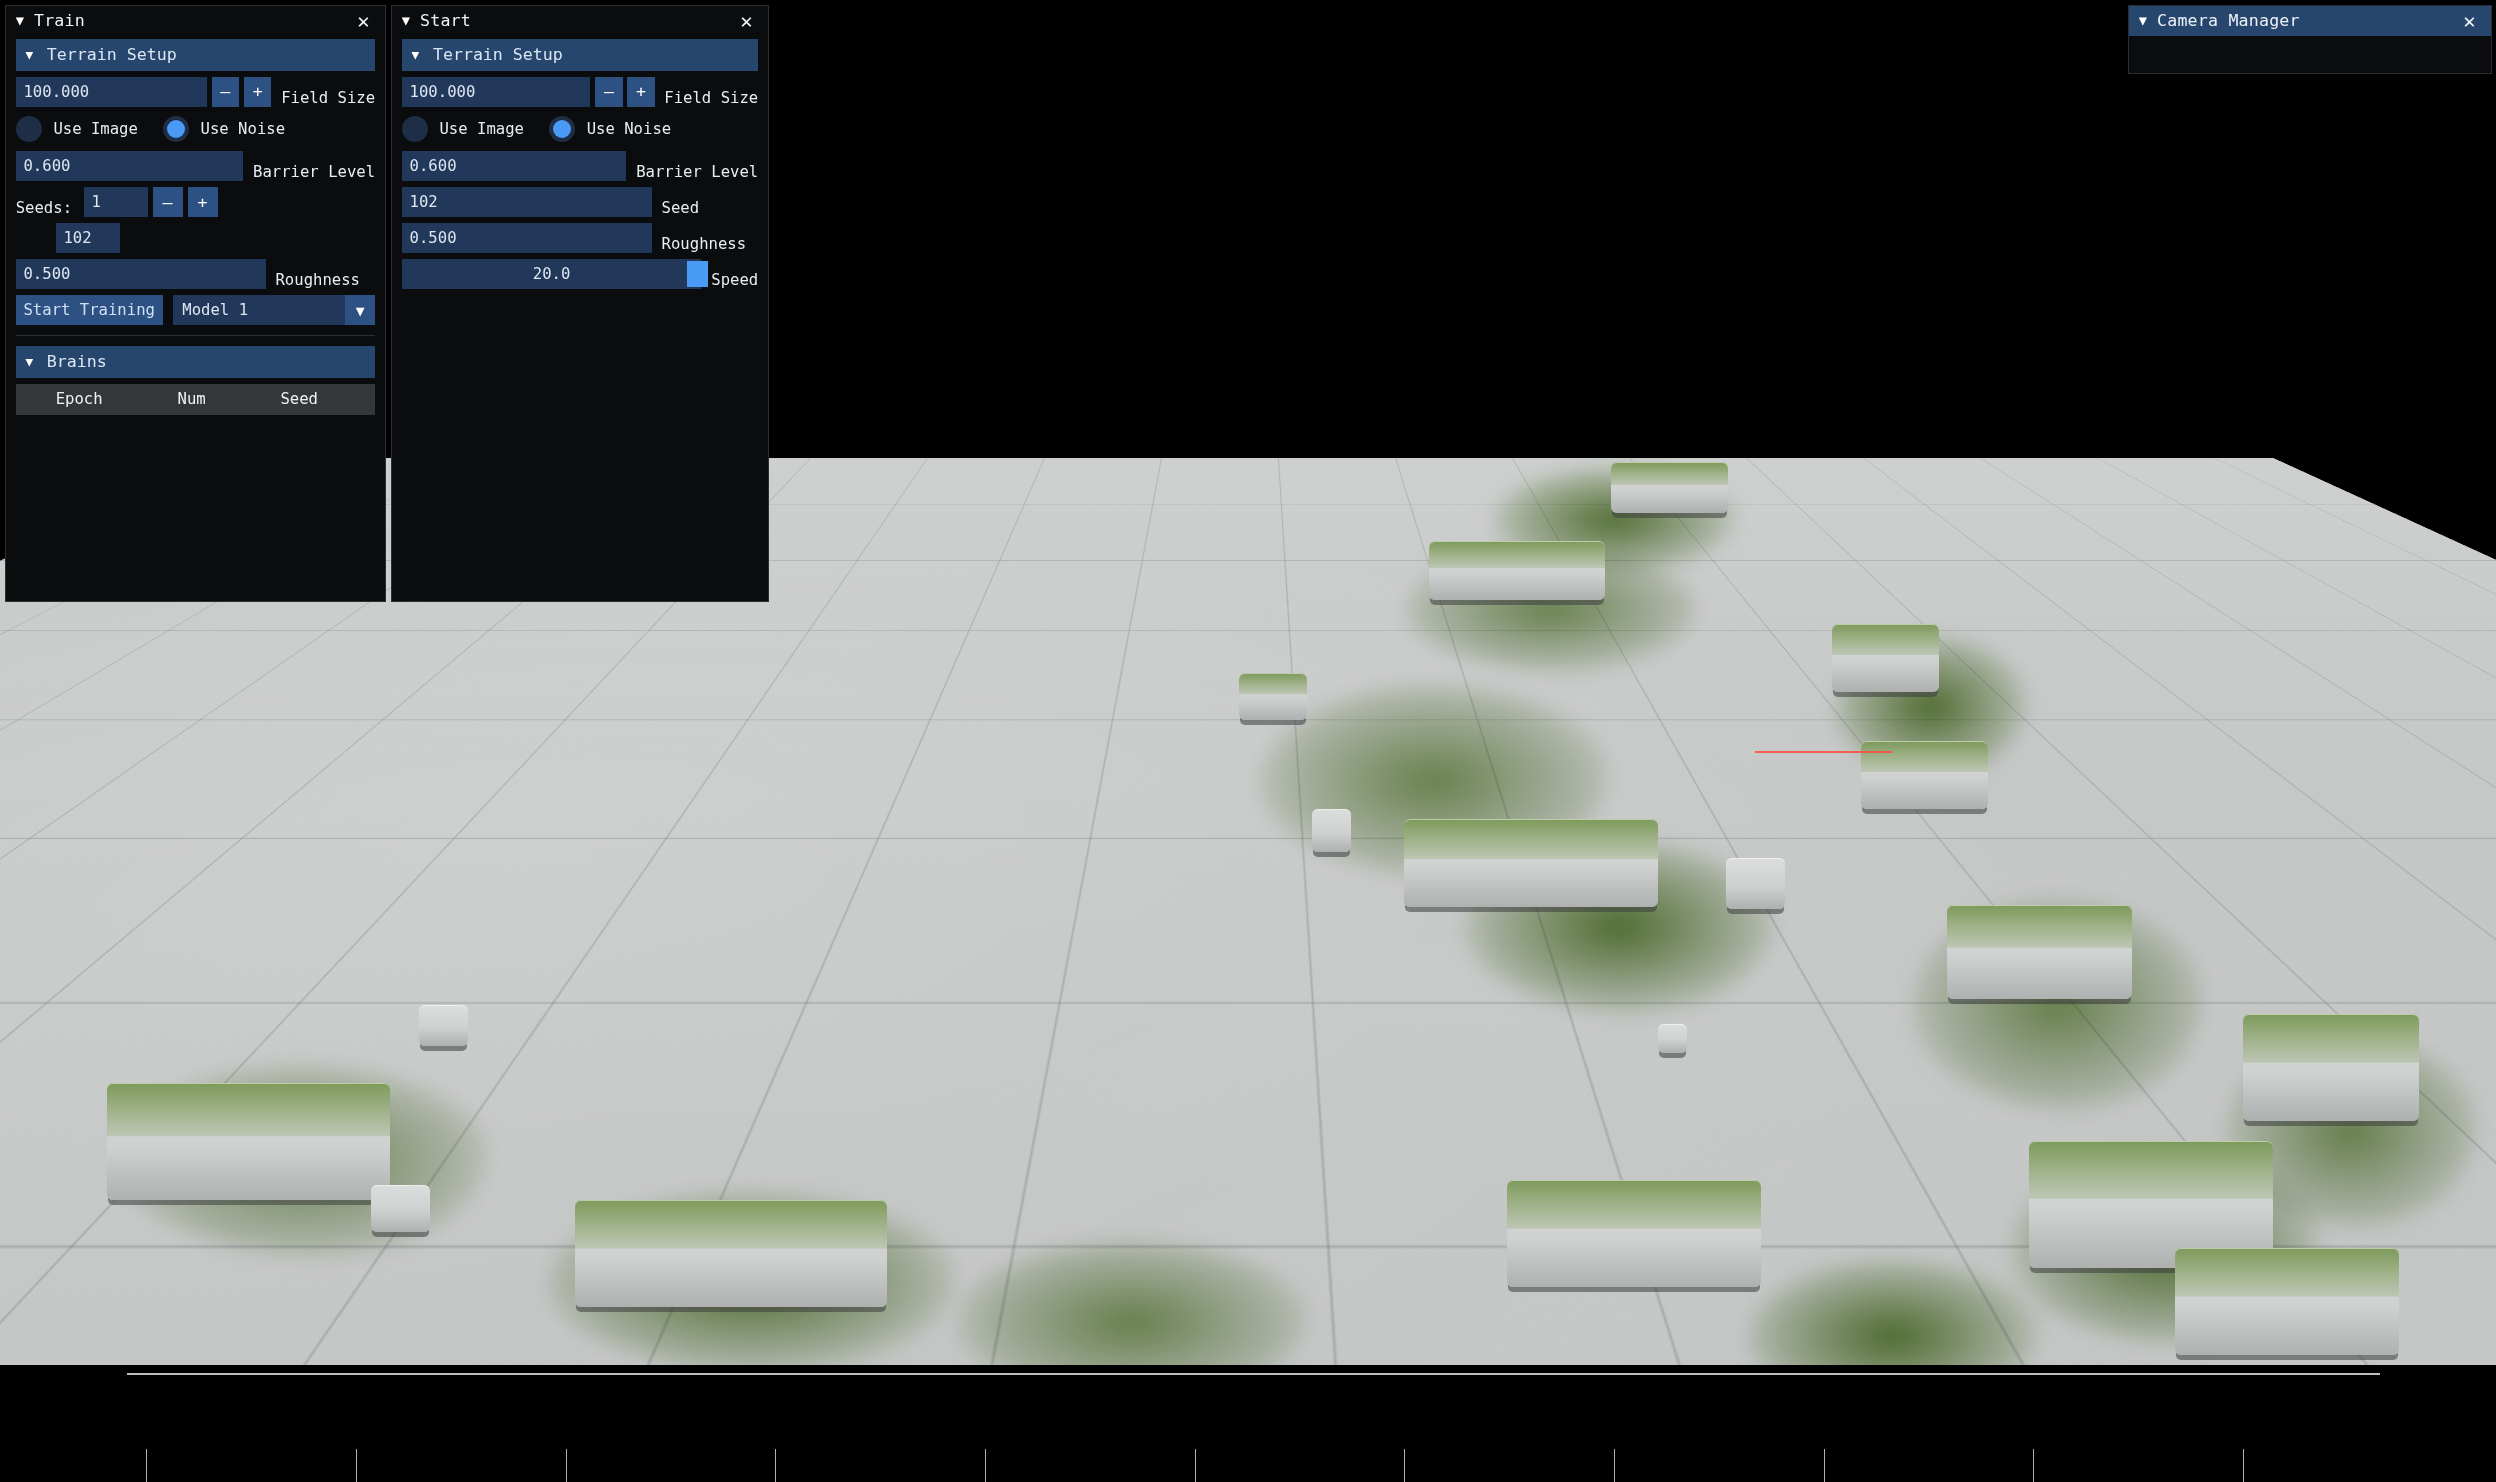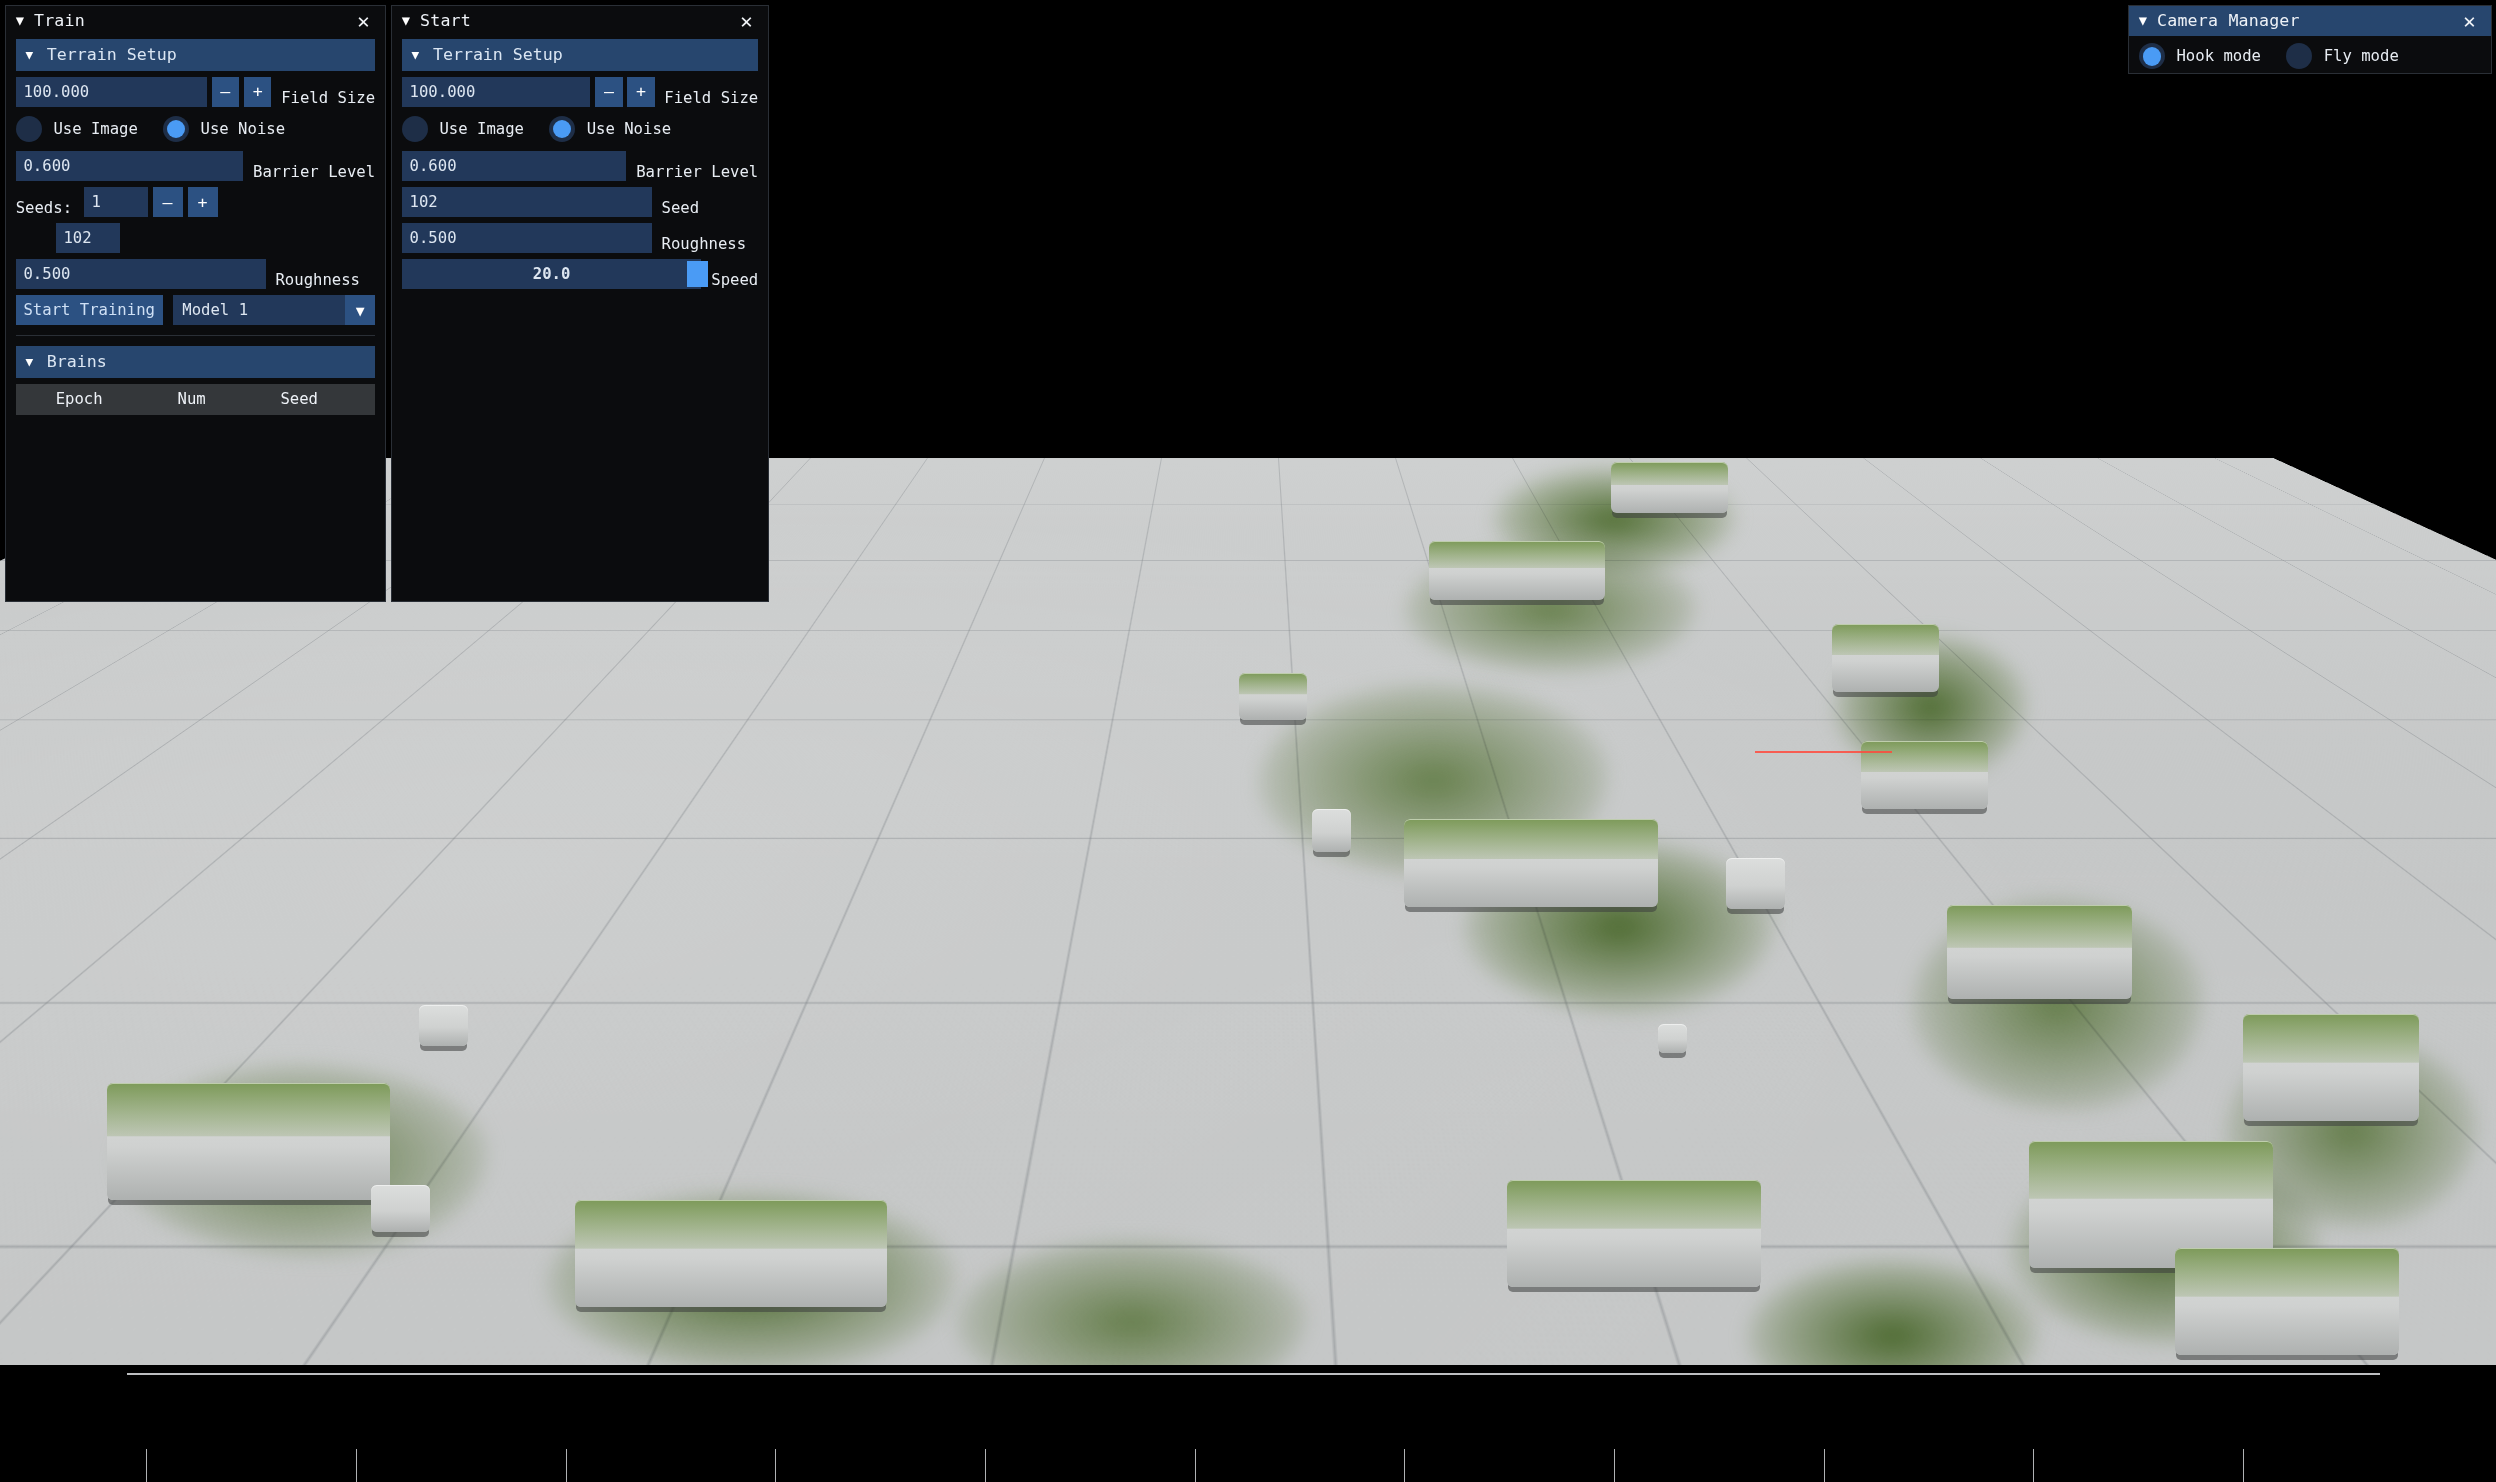--- a/index.html
+++ b/index.html
@@ -315,37 +315,29 @@
       <div class="field" style="width:250px;">102</div>
       <span class="lbl">Seed</span>
     </div>
 
     <div class="row">
       <div class="field" style="width:250px;">0.500</div>
       <span class="lbl">Roughness</span>
     </div>
 
     <div class="row">
-      <div class="slider" style="width:308px;font-weight:bold;">
+      <div class="slider" style="width:308px;">
         <span>20.0</span>
         <span class="knob" style="left:285px;"></span>
       </div>
       <span class="lbl">Speed</span>
     </div>
   </div>
 </div>
 
 <div class="panel" id="panel-camera">
   <div class="panel-title">
     <span class="caret">▼</span>
     <span class="ttl">Camera Manager</span>
     <span class="close-x">✕</span>
   </div>
-  <div class="panel-body">
-    <div class="radio-row">
-      <span class="radio on"></span>
-      <span class="rlbl">Hook mode</span>
-      <span class="radio"></span>
-      <span class="rlbl">Fly mode</span>
-    </div>
-  </div>
 </div>
 
 
 </body></html>

